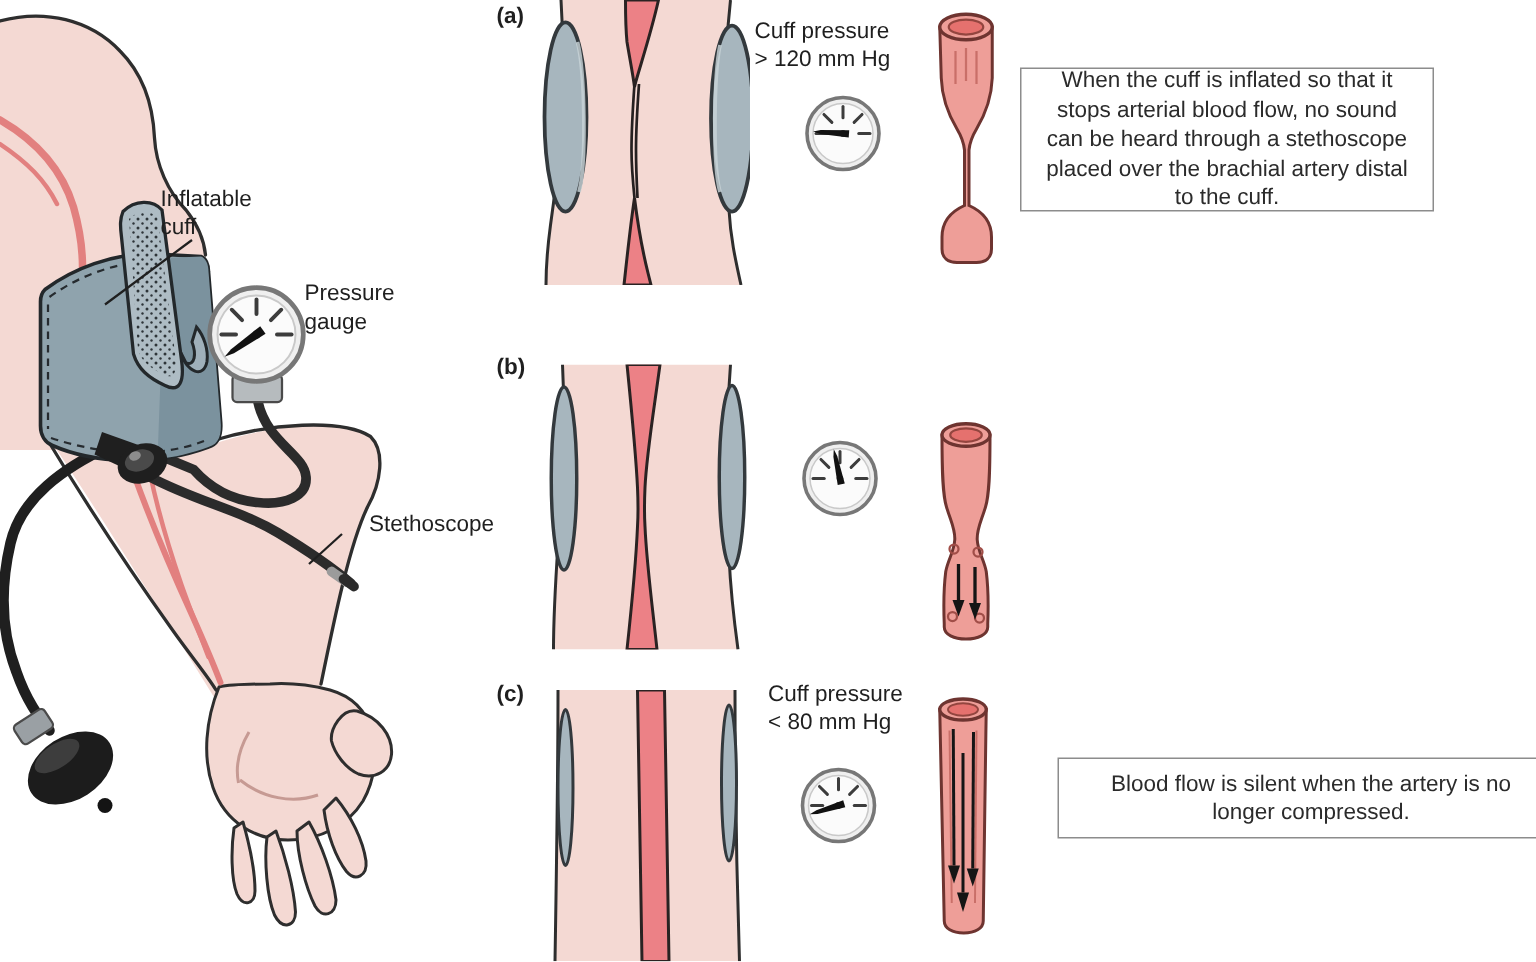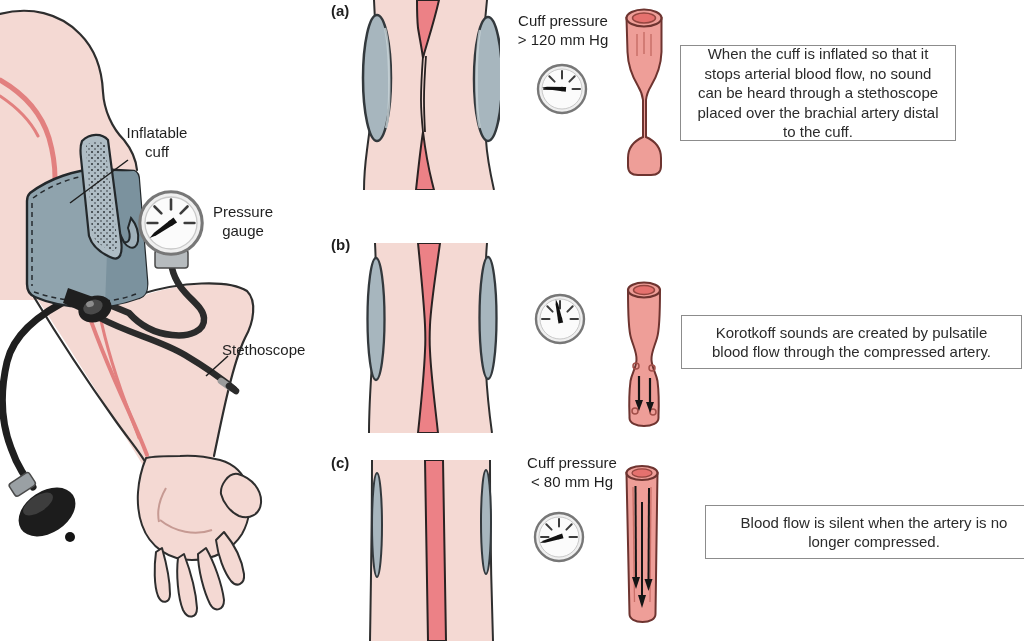--- a/index.html
+++ b/index.html
@@ -1,25 +1,25 @@
 <!DOCTYPE html>
 <html><head>
 <meta charset="utf-8">
 <style>
   html,body{margin:0;padding:0;background:#fff;}
   .stage{position:relative;width:1024px;height:641px;background:#fff;overflow:hidden;
          font-family:"Liberation Sans",sans-serif;}
   .lbl{position:absolute;font:15px/19px "Liberation Sans",sans-serif;color:#1f1f1f;
-       text-align:center;white-space:pre-line;}
+       text-align:left;white-space:pre-line;}
   .tag{position:absolute;font:bold 15px/18px "Liberation Sans",sans-serif;color:#1f1f1f;}
   .note{position:absolute;border:1px solid #8c8c8c;background:#fff;box-sizing:border-box;
         display:flex;align-items:center;justify-content:center;text-align:center;
         font:15px/19.5px "Liberation Sans",sans-serif;color:#2b2b2b;padding:6px 14px;}
   svg{position:absolute;display:block;}
-  .left-align{text-align:left;}
+  .left-align{text-align:left;margin-left:24px;}
 </style>
 </head>
 <body>
 
 <div class="stage">
 
   <svg width="0" height="0">
     <defs>
       <pattern id="stipple" width="6" height="6" patternUnits="userSpaceOnUse">
         <circle cx="2" cy="2" r="1" fill="#2d3438"></circle>
@@ -143,21 +143,21 @@
     </g>
 
     <g stroke="#1f1f1f" stroke-width="1.5">
       <line x1="128" y1="160" x2="70" y2="203"></line>
       <line x1="228" y1="356" x2="206" y2="376"></line>
     </g>
   </svg>
 
   <div class="lbl" style="left:107px;top:123px;width:100px">Inflatable
 cuff</div>
-  <div class="lbl" style="left:203px;top:202px;width:80px">Pressure
+  <div class="lbl" style="left:203px;top:186px;width:80px">Pressure
 gauge</div>
   <div class="lbl left-align" style="left:222px;top:340px;width:110px">Stethoscope</div>
 
   <div class="tag" style="left:331px;top:2px">(a)</div>
 
   <svg width="140" height="190" style="left:360px;top:0" viewBox="0 0 140 190">
     <path d="M14,0 C17,45 15,95 7,150 C5,165 4,178 4,190 L134,190 C130,172 127,158 126,140
              C123,95 122,45 127,0 Z" fill="#f4d9d3"></path>
     <g fill="none" stroke="#2e2e2e" stroke-width="2">
       <path d="M14,0 C17,45 15,95 7,150 C5,165 4,178 4,190"></path>
@@ -239,21 +239,20 @@
       <circle cx="38" cy="134" r="3"></circle>
     </g>
     <g stroke="#151515" stroke-width="2.2">
       <line x1="24" y1="98" x2="24" y2="122"></line>
       <line x1="35" y1="100" x2="35" y2="124"></line>
     </g>
     <polygon points="24,133 20,122 28,122" fill="#151515"></polygon>
     <polygon points="35,135 31,124 39,124" fill="#151515"></polygon>
   </svg>
 
-  <div class="note" style="left:681px;top:315px;width:341px;height:54px">Korotkoff sounds are created by pulsatile blood flow through the compressed artery.</div>
 
   <div class="tag" style="left:331px;top:454px">(c)</div>
 
   <svg width="140" height="181" style="left:360px;top:460px" viewBox="0 0 140 181">
     <path d="M12,0 C12,60 11,120 10,181 L133,181 C131,120 130,60 130,0 Z" fill="#f4d9d3"></path>
     <g fill="none" stroke="#2e2e2e" stroke-width="2">
       <path d="M12,0 C12,60 11,120 10,181"></path>
       <path d="M130,0 C130,60 131,120 133,181"></path>
     </g>
     <path d="M65,0 L83,0 C84,60 85,120 86,181 L68,181 C67,120 66,60 65,0 Z" fill="#ec8186" stroke="#2a2222" stroke-width="2"></path>

